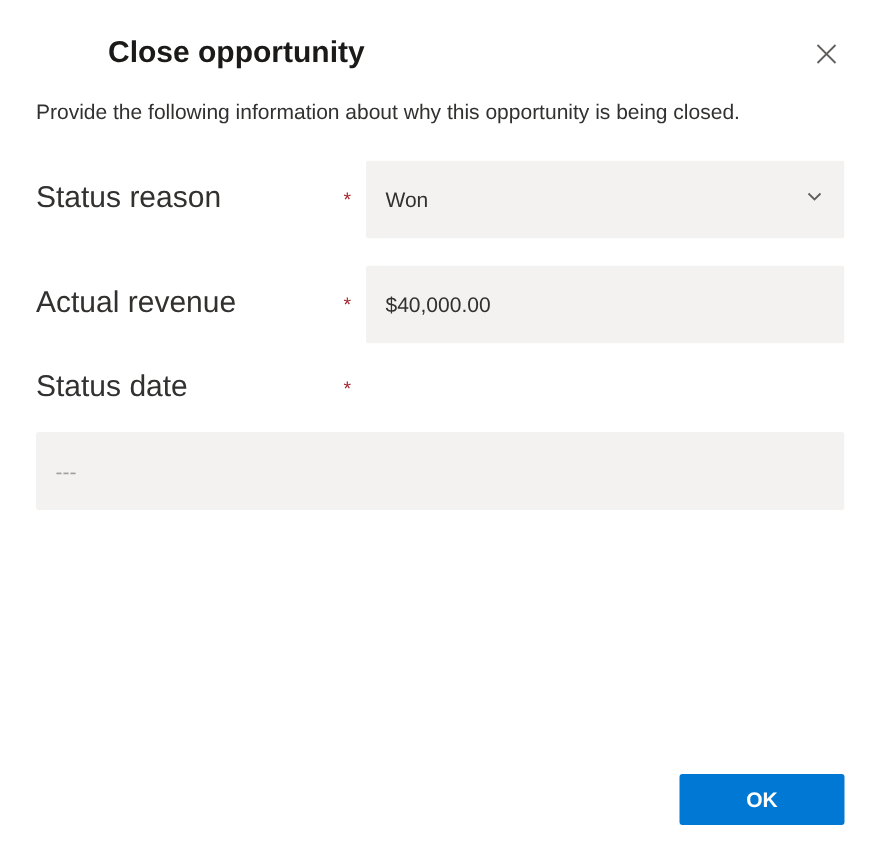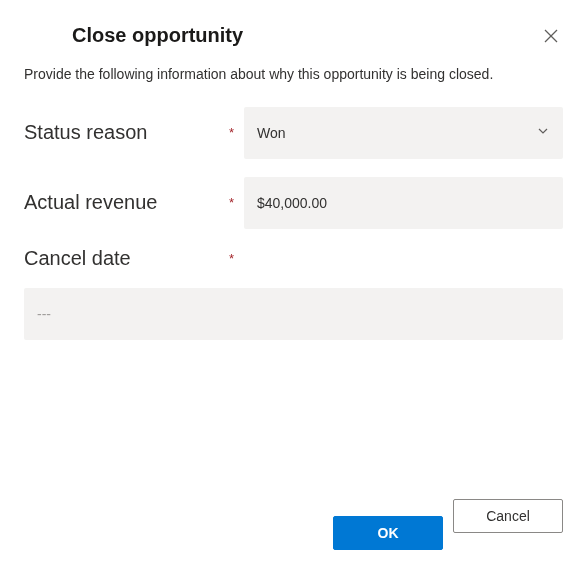--- a/index.html
+++ b/index.html
@@ -166,27 +166,26 @@
     <span class="field-label">Actual revenue</span>
     <span class="req">*</span>
   </div>
   <div class="field-control">
     <input type="text" value="$40,000.00" style="">
   </div>
 </div>
 
 <div class="form-row">
   <div class="label-wrap">
-    <span class="field-label">Cancel date</span>
+    <span class="field-label">Status date</span>
     <span class="req">*</span>
   </div>
 </div>
 
 <div class="form-row">
   <div class="field-control">
     <input type="text" placeholder="---" style="">
   </div>
 </div>
 
 <div class="footer">
   <button class="btn btn-primary">OK</button>
-  <button class="btn btn-secondary">Cancel</button>
 </div>
 
 </body></html>

